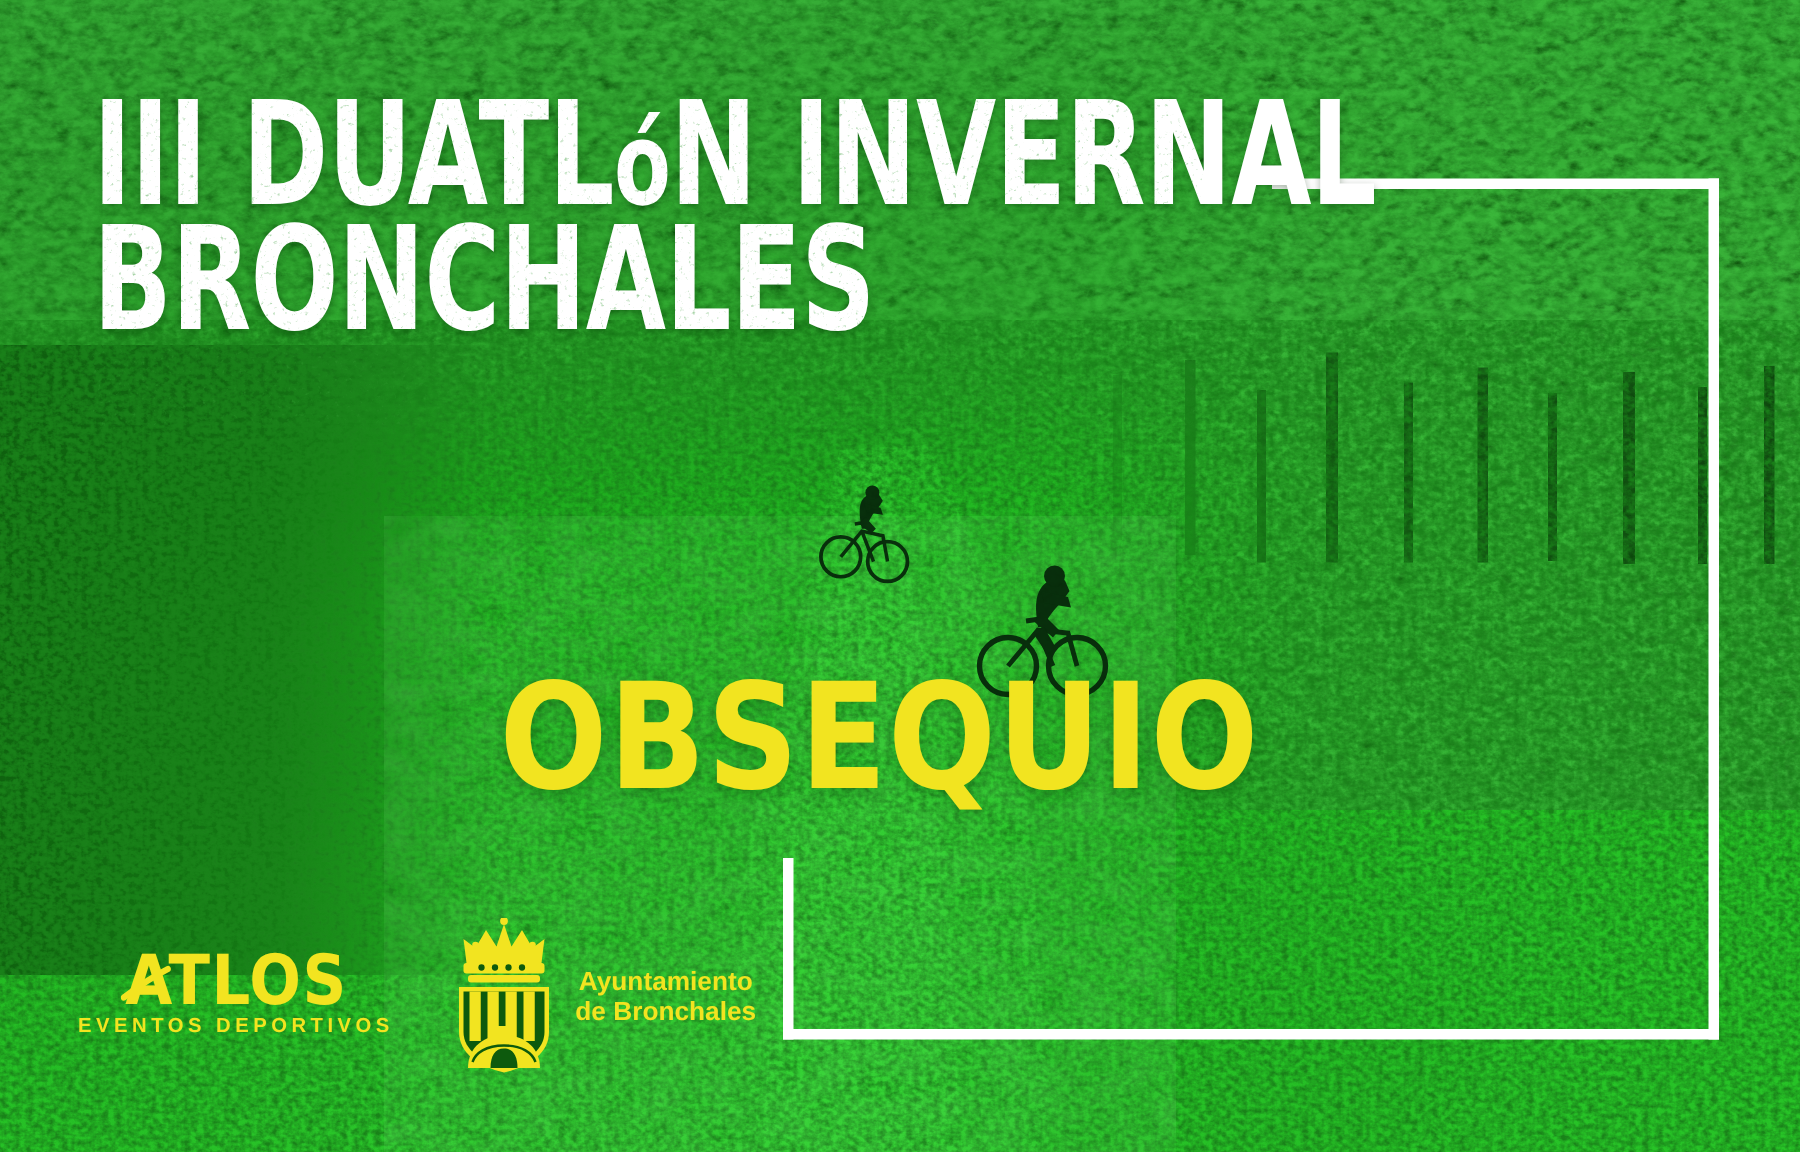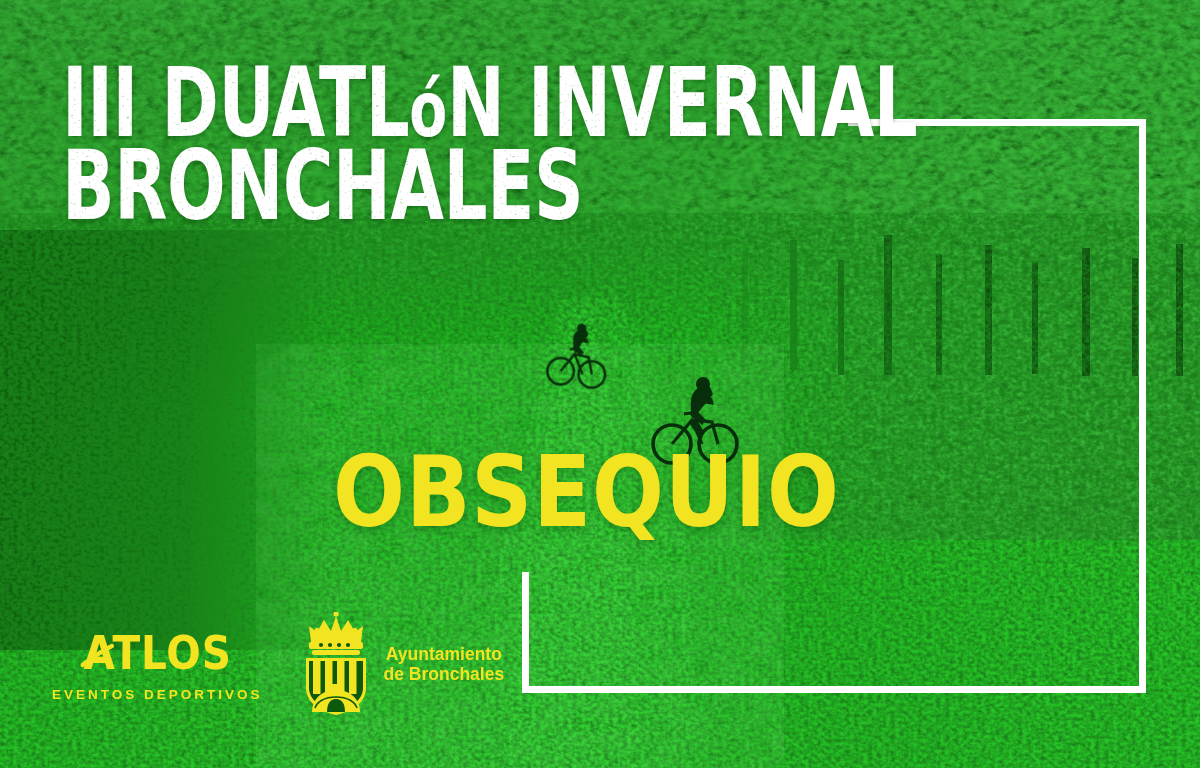--- a/index.html
+++ b/index.html
@@ -67,21 +67,21 @@
 
   .atlos{display:flex;flex-direction:column;align-items:center;padding-top:22px;}
   .atlos-word{
     position:relative;display:block;color:#f2e420;
     font-family:"Liberation Sans Narrow","DejaVu Sans Condensed","Liberation Sans",sans-serif;
     font-weight:bold;font-size:46px;line-height:1;letter-spacing:1px;
     transform:scaleX(0.98);transform-origin:center;
   }
   .atlos-swoosh{position:absolute;left:-3px;top:9px;width:34px;height:30px;}
   .atlos-sub{
-    display:block;margin-top:11px;color:#f2e420;
+    display:block;color:#f2e420;
     font-size:13.5px;font-weight:bold;letter-spacing:3.0px;
     white-space:nowrap;
   }
 
   .ayto{display:flex;align-items:center;gap:9px;padding-top:4px;text-align:center;}
   .crest{width:78px;height:104px;display:block;}
   .ayto-txt{
     color:#f2e420;font-weight:bold;font-size:17.5px;line-height:1.16;
     white-space:nowrap;
   }

